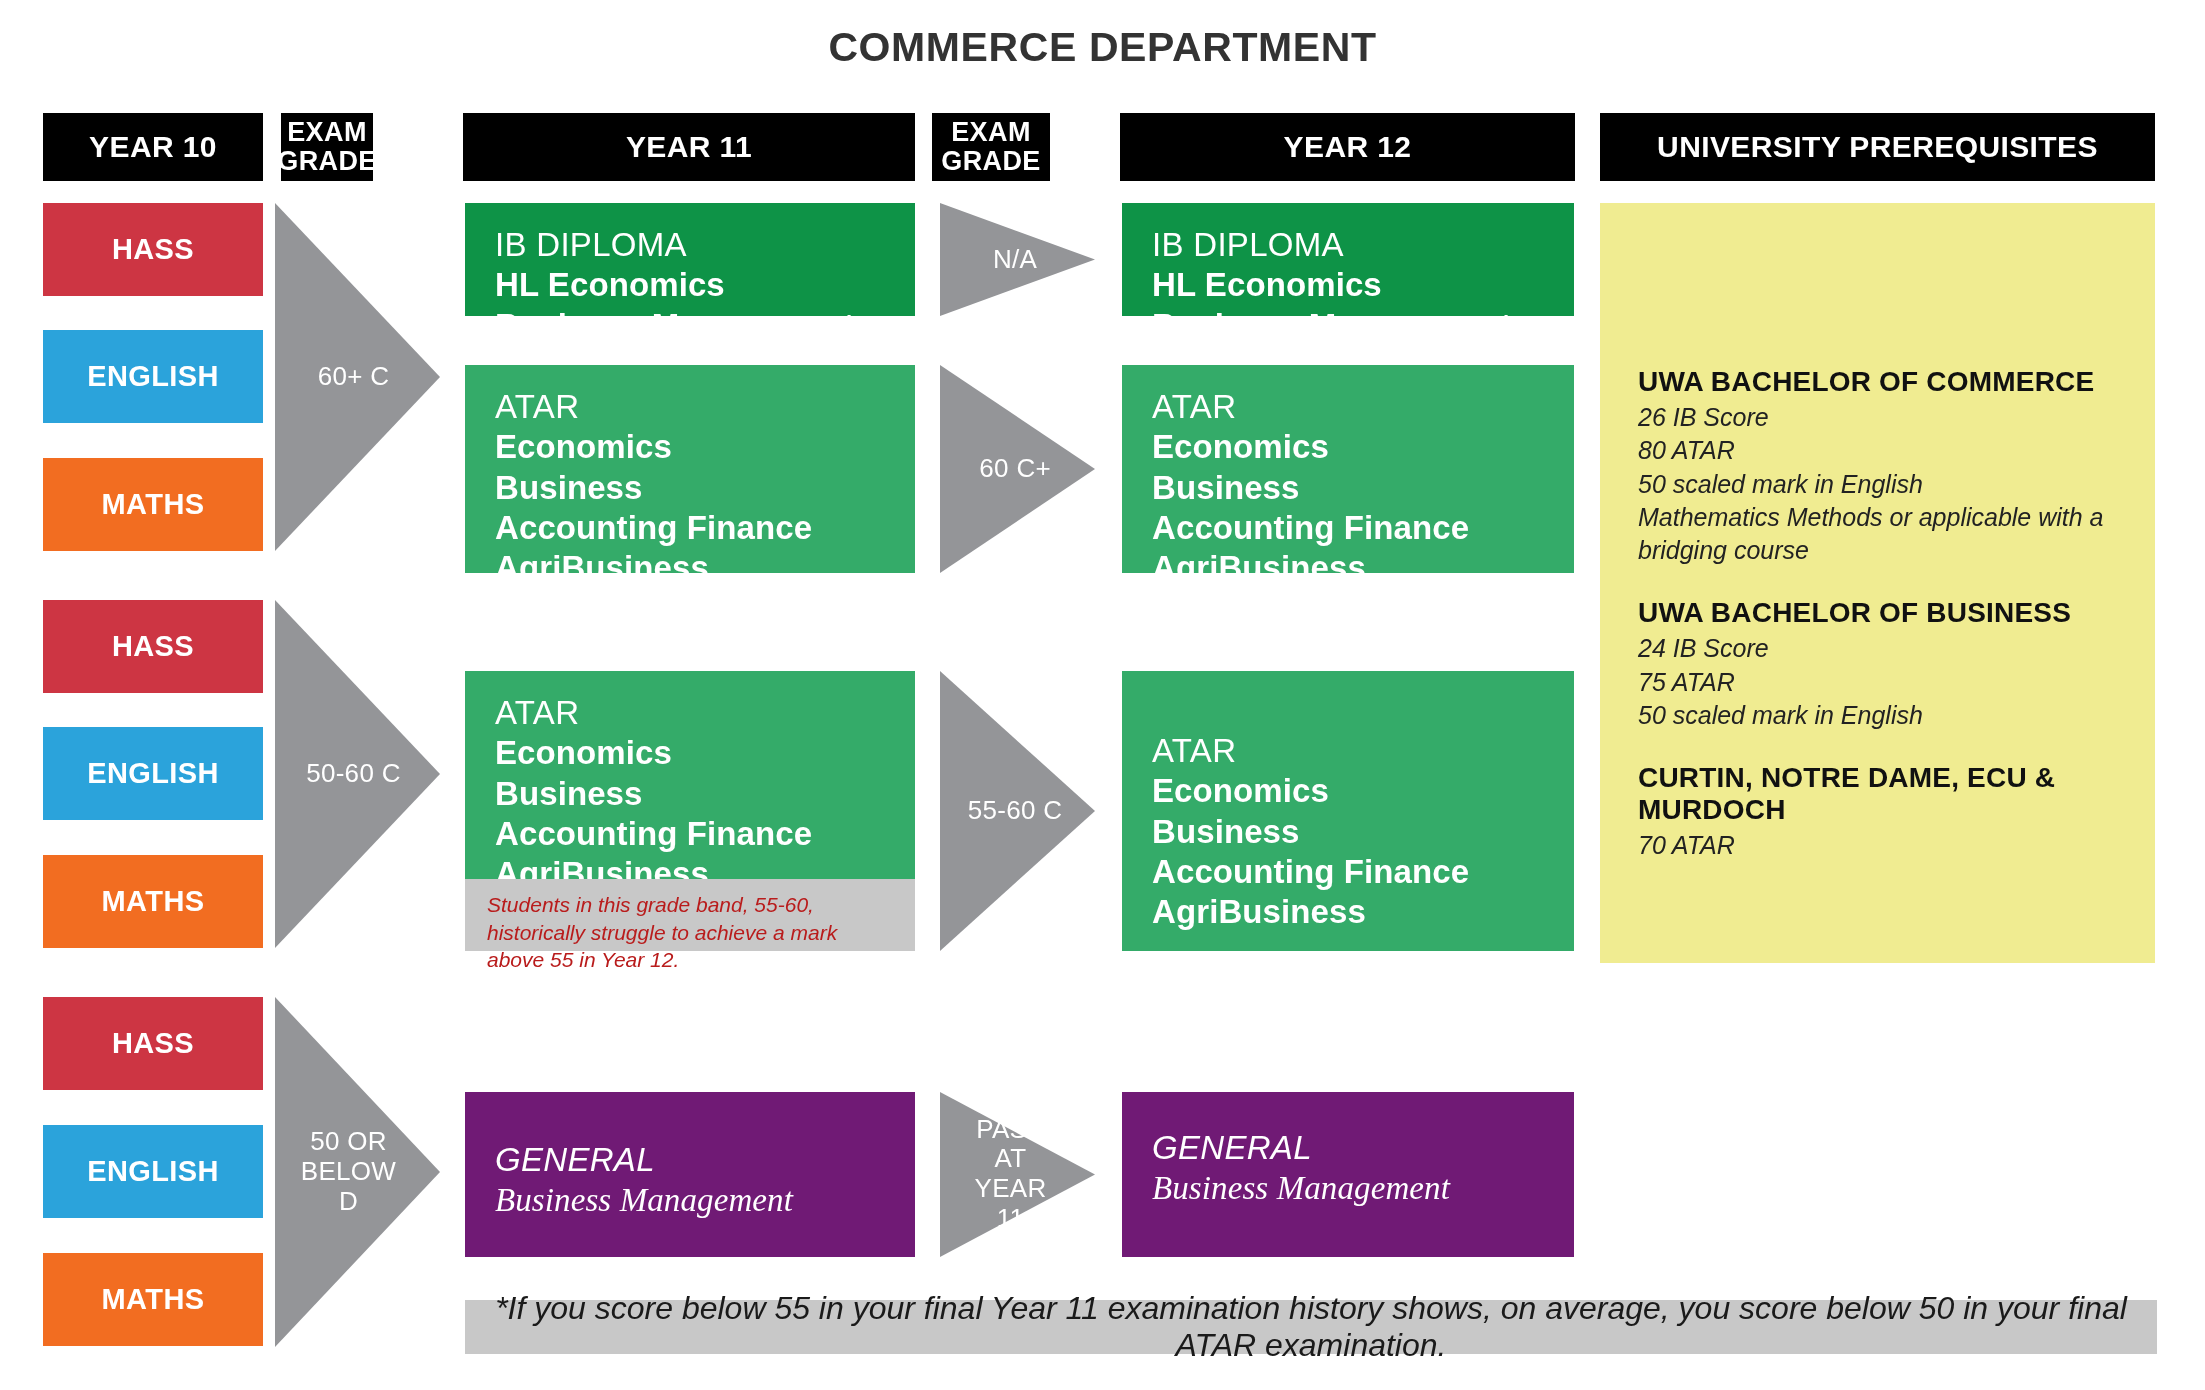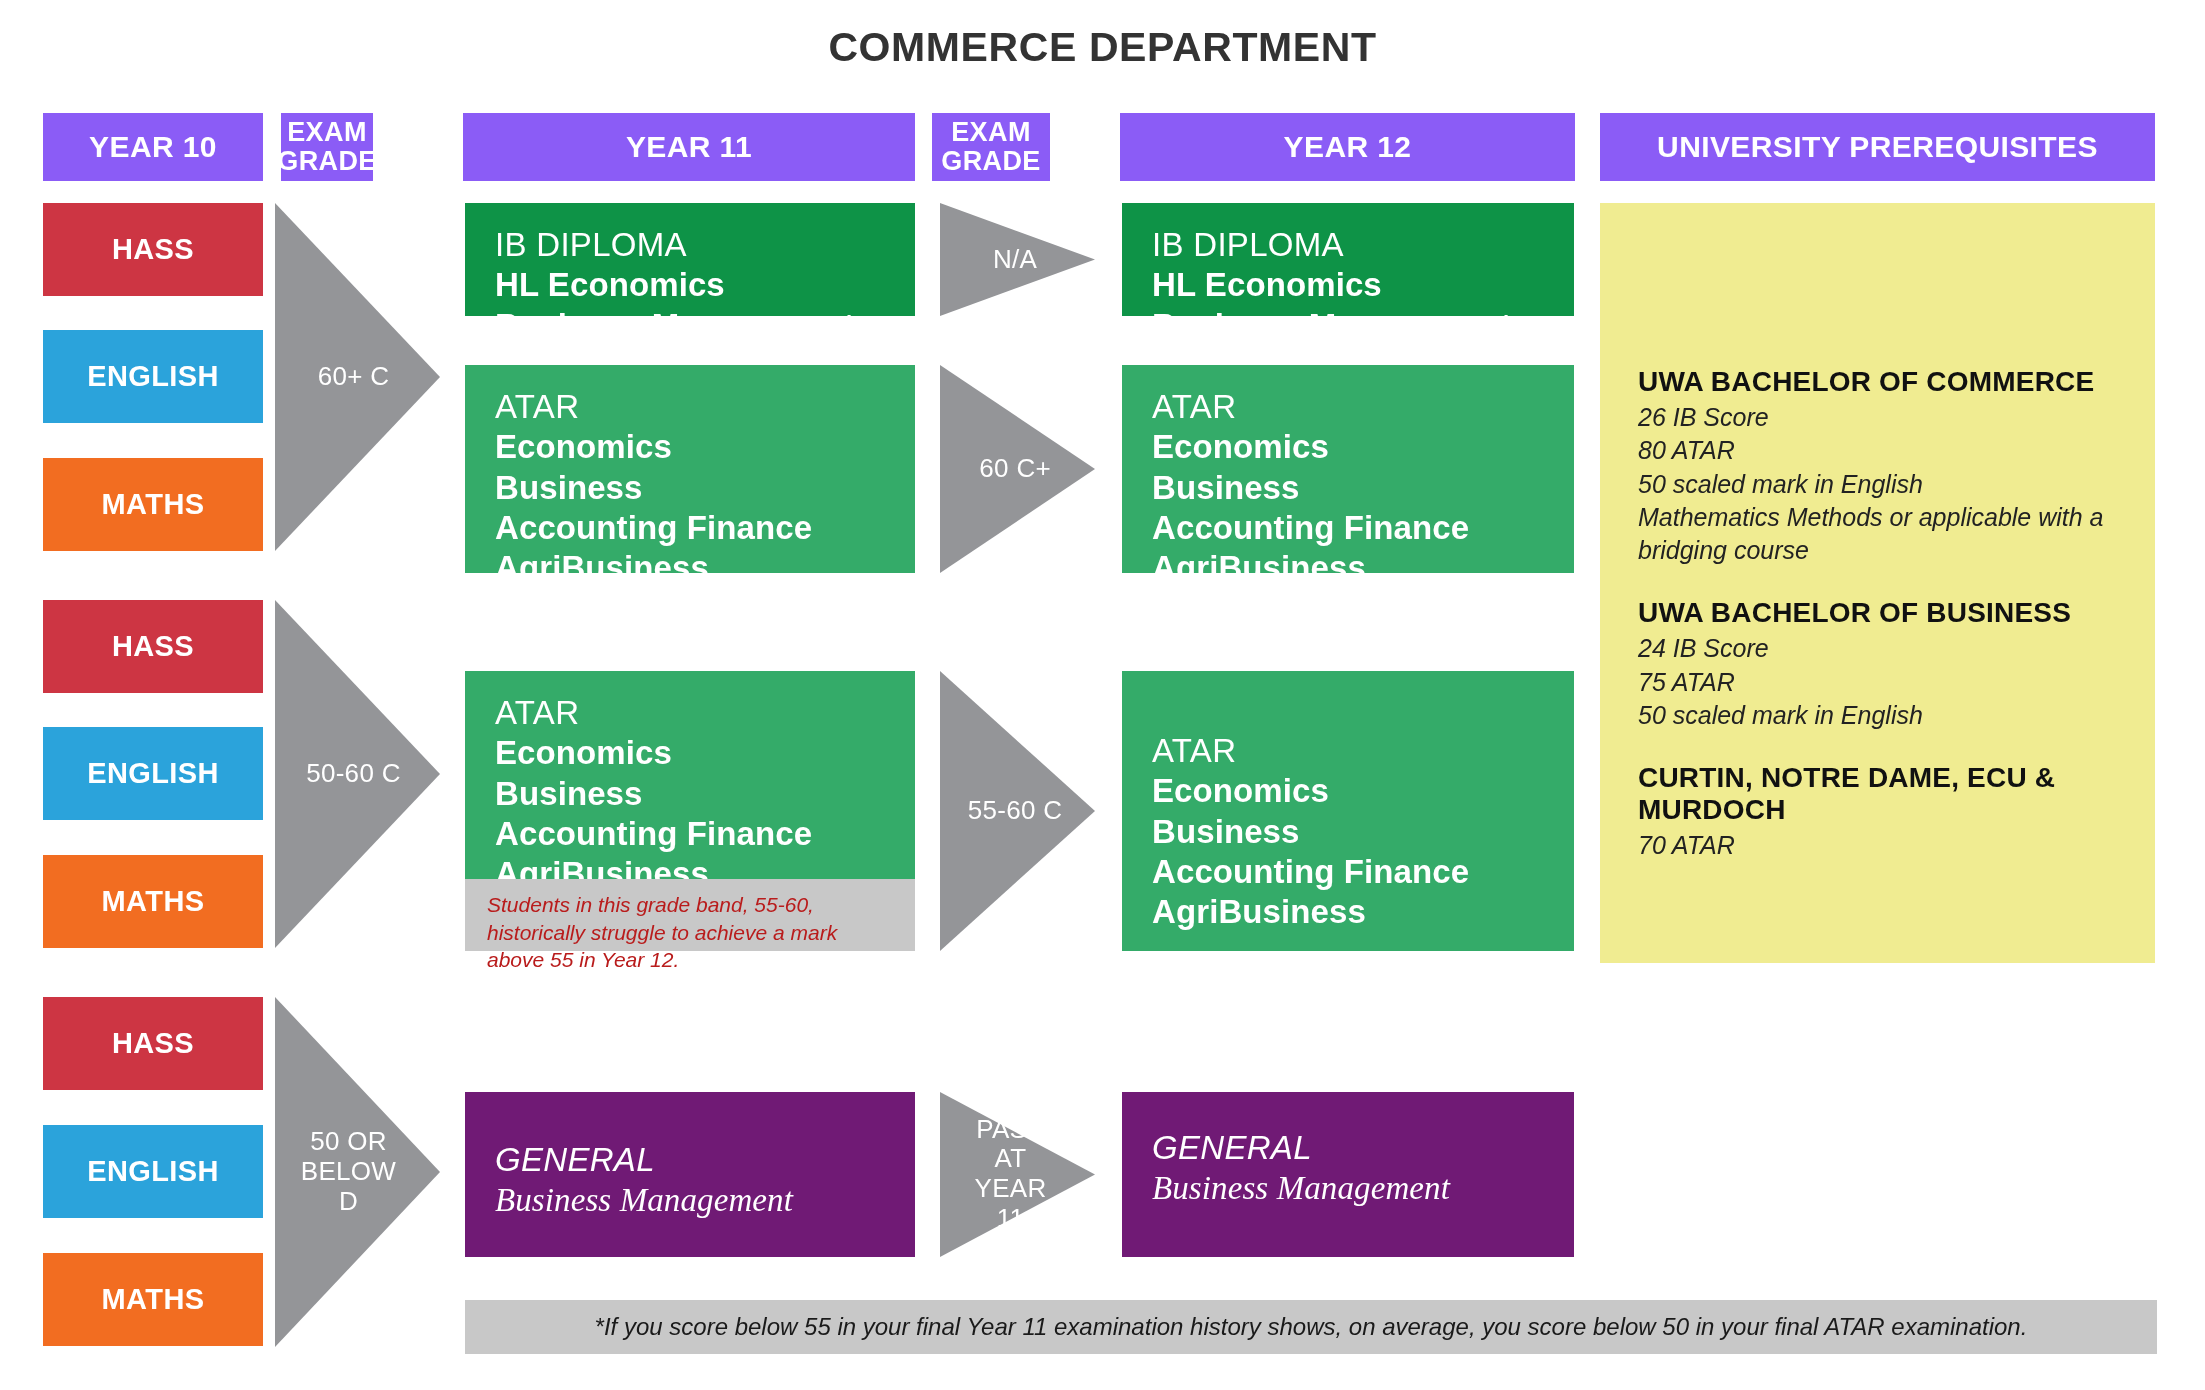--- a/index.html
+++ b/index.html
@@ -11,21 +11,21 @@
   .abs{position:absolute;box-sizing:border-box;}
 
   
   #chart-title{
     left:0;top:24px;width:2205px;text-align:center;
     font-size:41px;font-weight:bold;color:#333333;letter-spacing:.6px;
   }
 
   
   .hdr{
-    background:#8b5cf6;color:#ffffff;font-weight:bold;
+    background:#000000;color:#ffffff;font-weight:bold;
     display:flex;align-items:center;justify-content:center;text-align:center;
     font-size:30px;letter-spacing:.4px;line-height:1.08;
   }
   .hdr.small{font-size:27px;}
 
   
   .subject{
     color:#ffffff;font-weight:bold;font-size:29px;letter-spacing:.4px;
     display:flex;align-items:center;justify-content:center;text-align:center;
   }
@@ -59,21 +59,21 @@
   .c-general .head{font-size:33px;}
   .c-general .line{font-weight:normal;font-family:"Liberation Serif", serif;font-size:33px;}
 
   
   .note{
     background:#C8C8C8;color:#b91c1c;font-style:italic;
     font-size:21px;line-height:1.32;padding:12px 18px 10px 22px;
   }
   .footnote{
     background:#C8C8C8;color:#1a1a1a;font-style:italic;
-    font-size:24px;display:flex;align-items:center;justify-content:center;
+    font-size:32px;display:flex;align-items:center;justify-content:center;
     text-align:center;
   }
 
   
   #uni-panel{background:#F0EC91;}
   .uni-block{margin-bottom:30px;}
   .uni-block:last-child{margin-bottom:0;}
   .uni-title{
     font-size:28px;font-weight:bold;color:#111111;letter-spacing:.2px;
     margin-bottom:3px;

